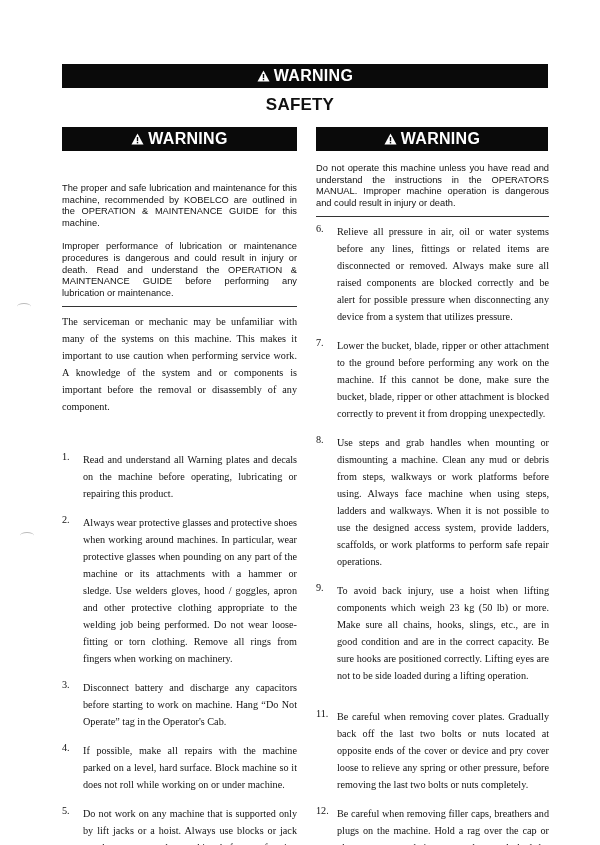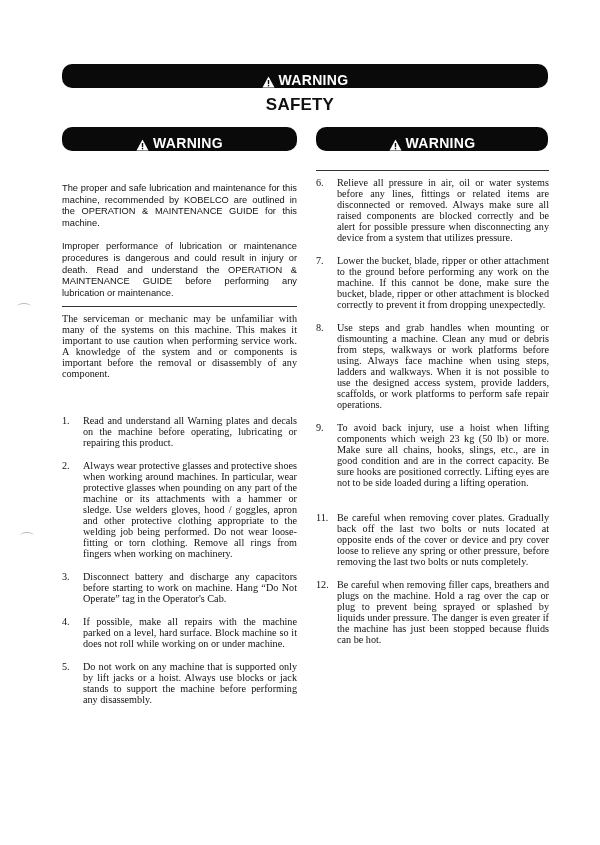--- a/index.html
+++ b/index.html
@@ -1,44 +1,44 @@
 <!DOCTYPE html>
 <html><head>
   <meta charset="utf-8">
   <style>
     html, body { margin: 0; padding: 0; background: #ffffff; }
     body { width: 600px; height: 845px; position: relative; overflow: hidden; color: #111; }
     .page { position: absolute; left: 0; top: 0; width: 600px; height: 845px; }
 
     .banner {
       position: absolute; background: #0a0a0a; color: #fff;
-      display: flex; align-items: flex-end; justify-content: center;
+      display: flex; align-items: center; justify-content: center;
       font-family: "Liberation Sans", sans-serif; font-weight: bold;
-      font-size: 14px; letter-spacing: 0.3px; border-radius: 10px;
+      font-size: 16px; letter-spacing: 0.3px;
     }
     .banner .tri { display: inline-block; width: 13px; height: 12px; margin-right: 4px; position: relative; top: 0px; }
     .banner-top { left: 62px; top: 64px; width: 486px; height: 24px; }
     .banner-left { left: 62px; top: 127px; width: 235px; height: 24px; }
     .banner-right { left: 316px; top: 127px; width: 232px; height: 24px; }
 
     .title {
       position: absolute; left: 0; width: 600px; top: 95px; text-align: center;
       font-family: "Liberation Sans", sans-serif; font-weight: bold; font-size: 17px; letter-spacing: 0.2px;
     }
 
     .col { position: absolute; }
     .col-left { left: 62px; top: 163px; width: 235px; margin-top: 20px; }
     .col-right { left: 316px; top: 163px; width: 233px; }
 
     .sans {
       font-family: "Liberation Sans", sans-serif; font-size: 9.3px; line-height: 11.6px;
       text-align: justify; margin: 0;
     }
     .serif {
-      font-family: "Liberation Serif", serif; font-size: 10.2px; line-height: 11px;
+      font-family: "Liberation Serif", serif; font-size: 10.2px; line-height: 17px;
       text-align: justify; margin: 0;
     }
     .gap { height: 12px; }
     .rule { border: 0; border-top: 1.5px solid #333; margin: 7px 0 6px 0; }
 
     .item { display: flex; margin: 0; }
     .item .num { width: 21px; flex: 0 0 21px; font-family: "Liberation Serif", serif; font-size: 10.2px; line-height: 11.6px; }
     .item .txt { flex: 1; }
 
     .mark { position: absolute; width: 14px; height: 6px; border-top: 1px solid #bbb; border-radius: 50% 50% 0 0; }
@@ -107,20 +107,21 @@
       <span class="txt serif">If possible, make all repairs with the machine parked on a level, hard surface. Block machine so it does not roll while working on or under machine.</span>
     </div>
     <div class="gap"></div>
     <div class="item">
       <span class="num">5.</span>
       <span class="txt serif">Do not work on any machine that is supported only by lift jacks or a hoist. Always use blocks or jack stands to support the machine before performing any disassembly.</span>
     </div>
   </div>
 
   <div class="col col-right">
+    <p class="sans">Do not operate this machine unless you have read and understand the instructions in the OPERATORS MANUAL. Improper machine operation is dangerous and could result in injury or death.</p>
     <hr class="rule">
 
     <div class="item">
       <span class="num">6.</span>
       <span class="txt serif">Relieve all pressure in air, oil or water systems before any lines, fittings or related items are disconnected or removed. Always make sure all raised components are blocked correctly and be alert for possible pressure when disconnecting any device from a system that utilizes pressure.</span>
     </div>
     <div class="gap"></div>
     <div class="item">
       <span class="num">7.</span>
       <span class="txt serif">Lower the bucket, blade, ripper or other attachment to the ground before performing any work on the machine. If this cannot be done, make sure the bucket, blade, ripper or other attachment is blocked correctly to prevent it from dropping unexpectedly.</span>

